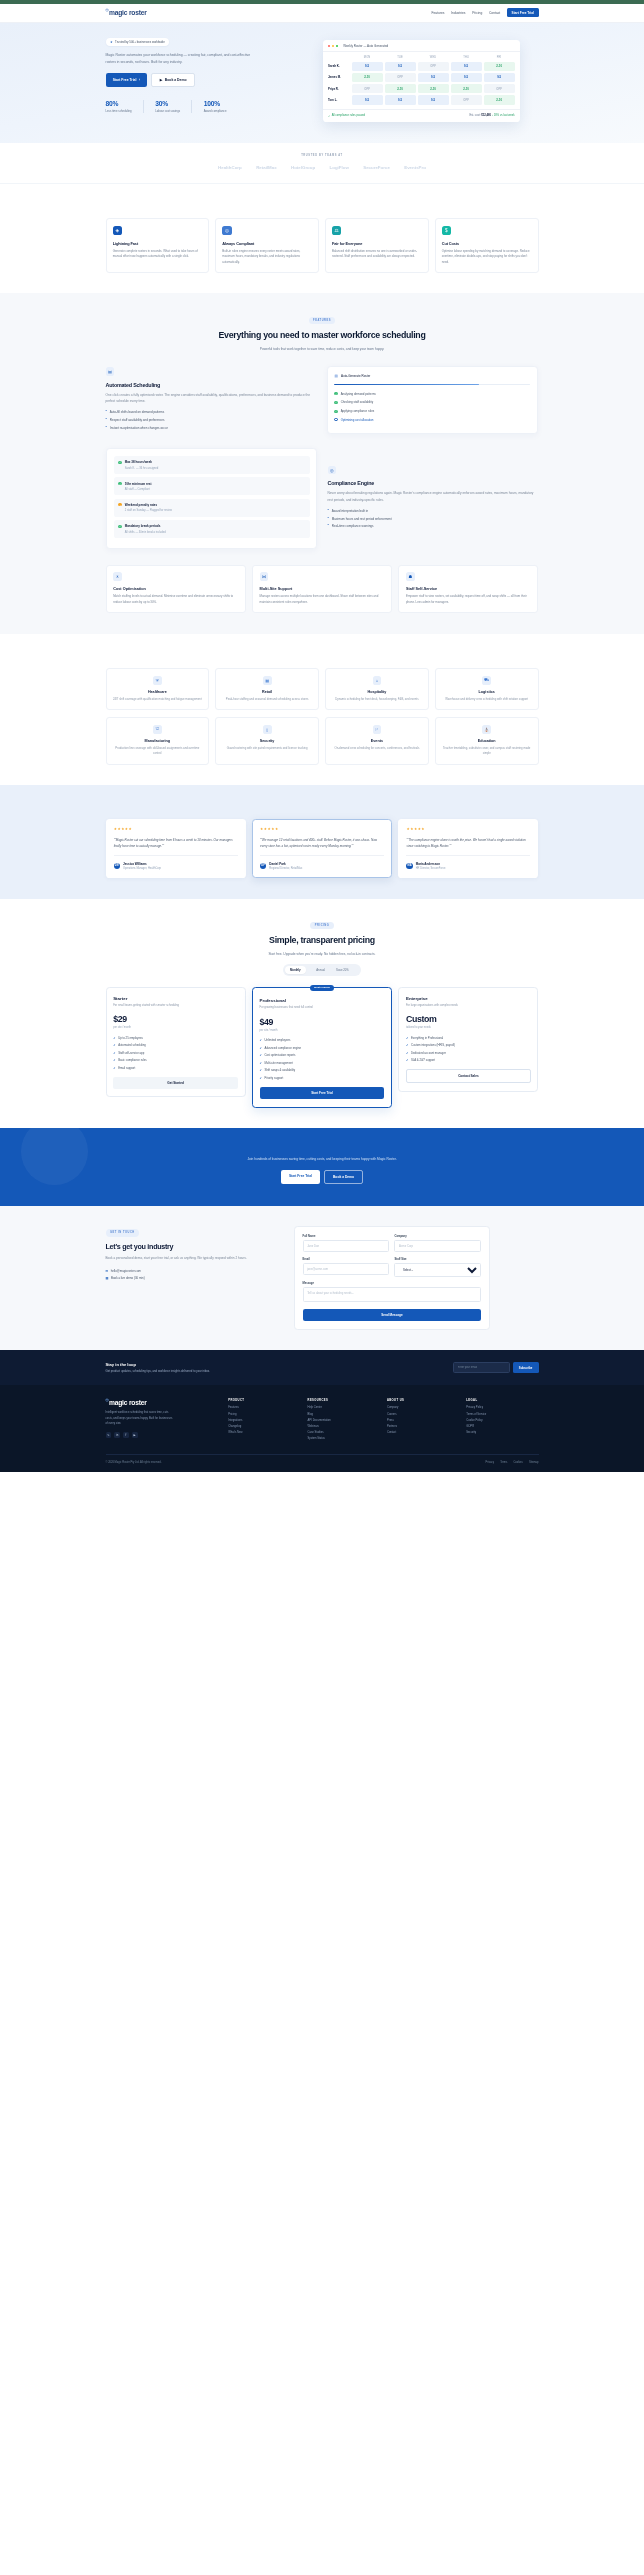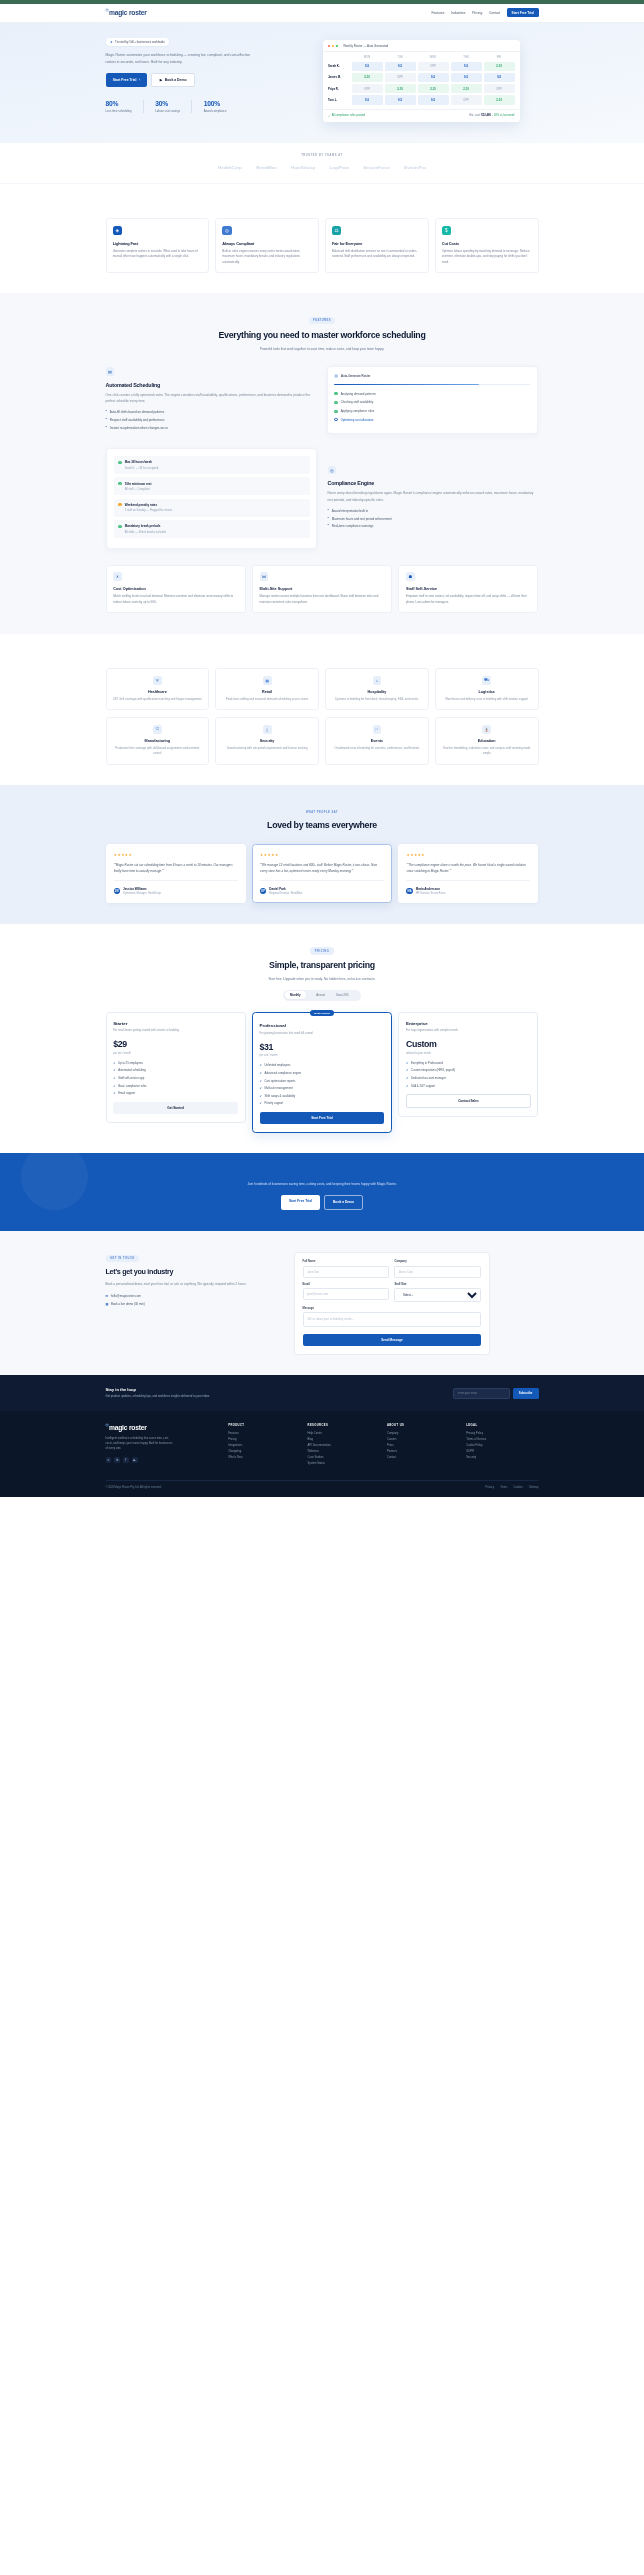--- a/index.html
+++ b/index.html
@@ -506,24 +506,20 @@
           <div class="ibox">⛪</div>
           <h4>Education</h4>
           <p>Teacher timetabling, substitute cover, and campus staff rostering made simple</p>
         </div>
       </div>
   </div>
 </section>
 
 <section class="sec sec-blue">
   <div class="wrap">
-    <div class="sec-head">
-      <div class="eyebrow" style="background:transparent;padding:0">WHAT PEOPLE SAY</div>
-      <h2 class="sec-t">Loved by teams everywhere</h2>
-    </div>
     <div class="tgrid" id="tst-cards">
         <div class="tcard">
           <div class="stars">★★★★★</div>
           <q>“Magic Roster cut our scheduling time from 6 hours a week to 10 minutes. Our managers finally have time to actually manage.”</q>
           <div class="tperson">
             <div class="av">JW</div>
             <div>
               <div class="nm">Jessica Williams</div>
               <div class="rl">Operations Manager, HealthCorp</div>
             </div>
@@ -578,21 +574,21 @@
             <li>Staff self-service app</li>
             <li>Basic compliance rules</li>
             <li>Email support</li>
           </ul>
           <a class="pbtn">Get Started</a>
         </div>
         <div class="pcard feat">
           <div class="badge">Most Popular</div>
           <h4>Professional</h4>
           <div class="pd">For growing businesses that need full control</div>
-          <div class="price">$31</div>
+          <div class="price">$49</div>
           <div class="per">per site / month</div>
           <ul class="plist">
             <li>Unlimited employees</li>
             <li>Advanced compliance engine</li>
             <li>Cost optimisation reports</li>
             <li>Multi-site management</li>
             <li>Shift swaps &amp; availability</li>
             <li>Priority support</li>
           </ul>
           <a class="pbtn fill">Start Free Trial</a>

